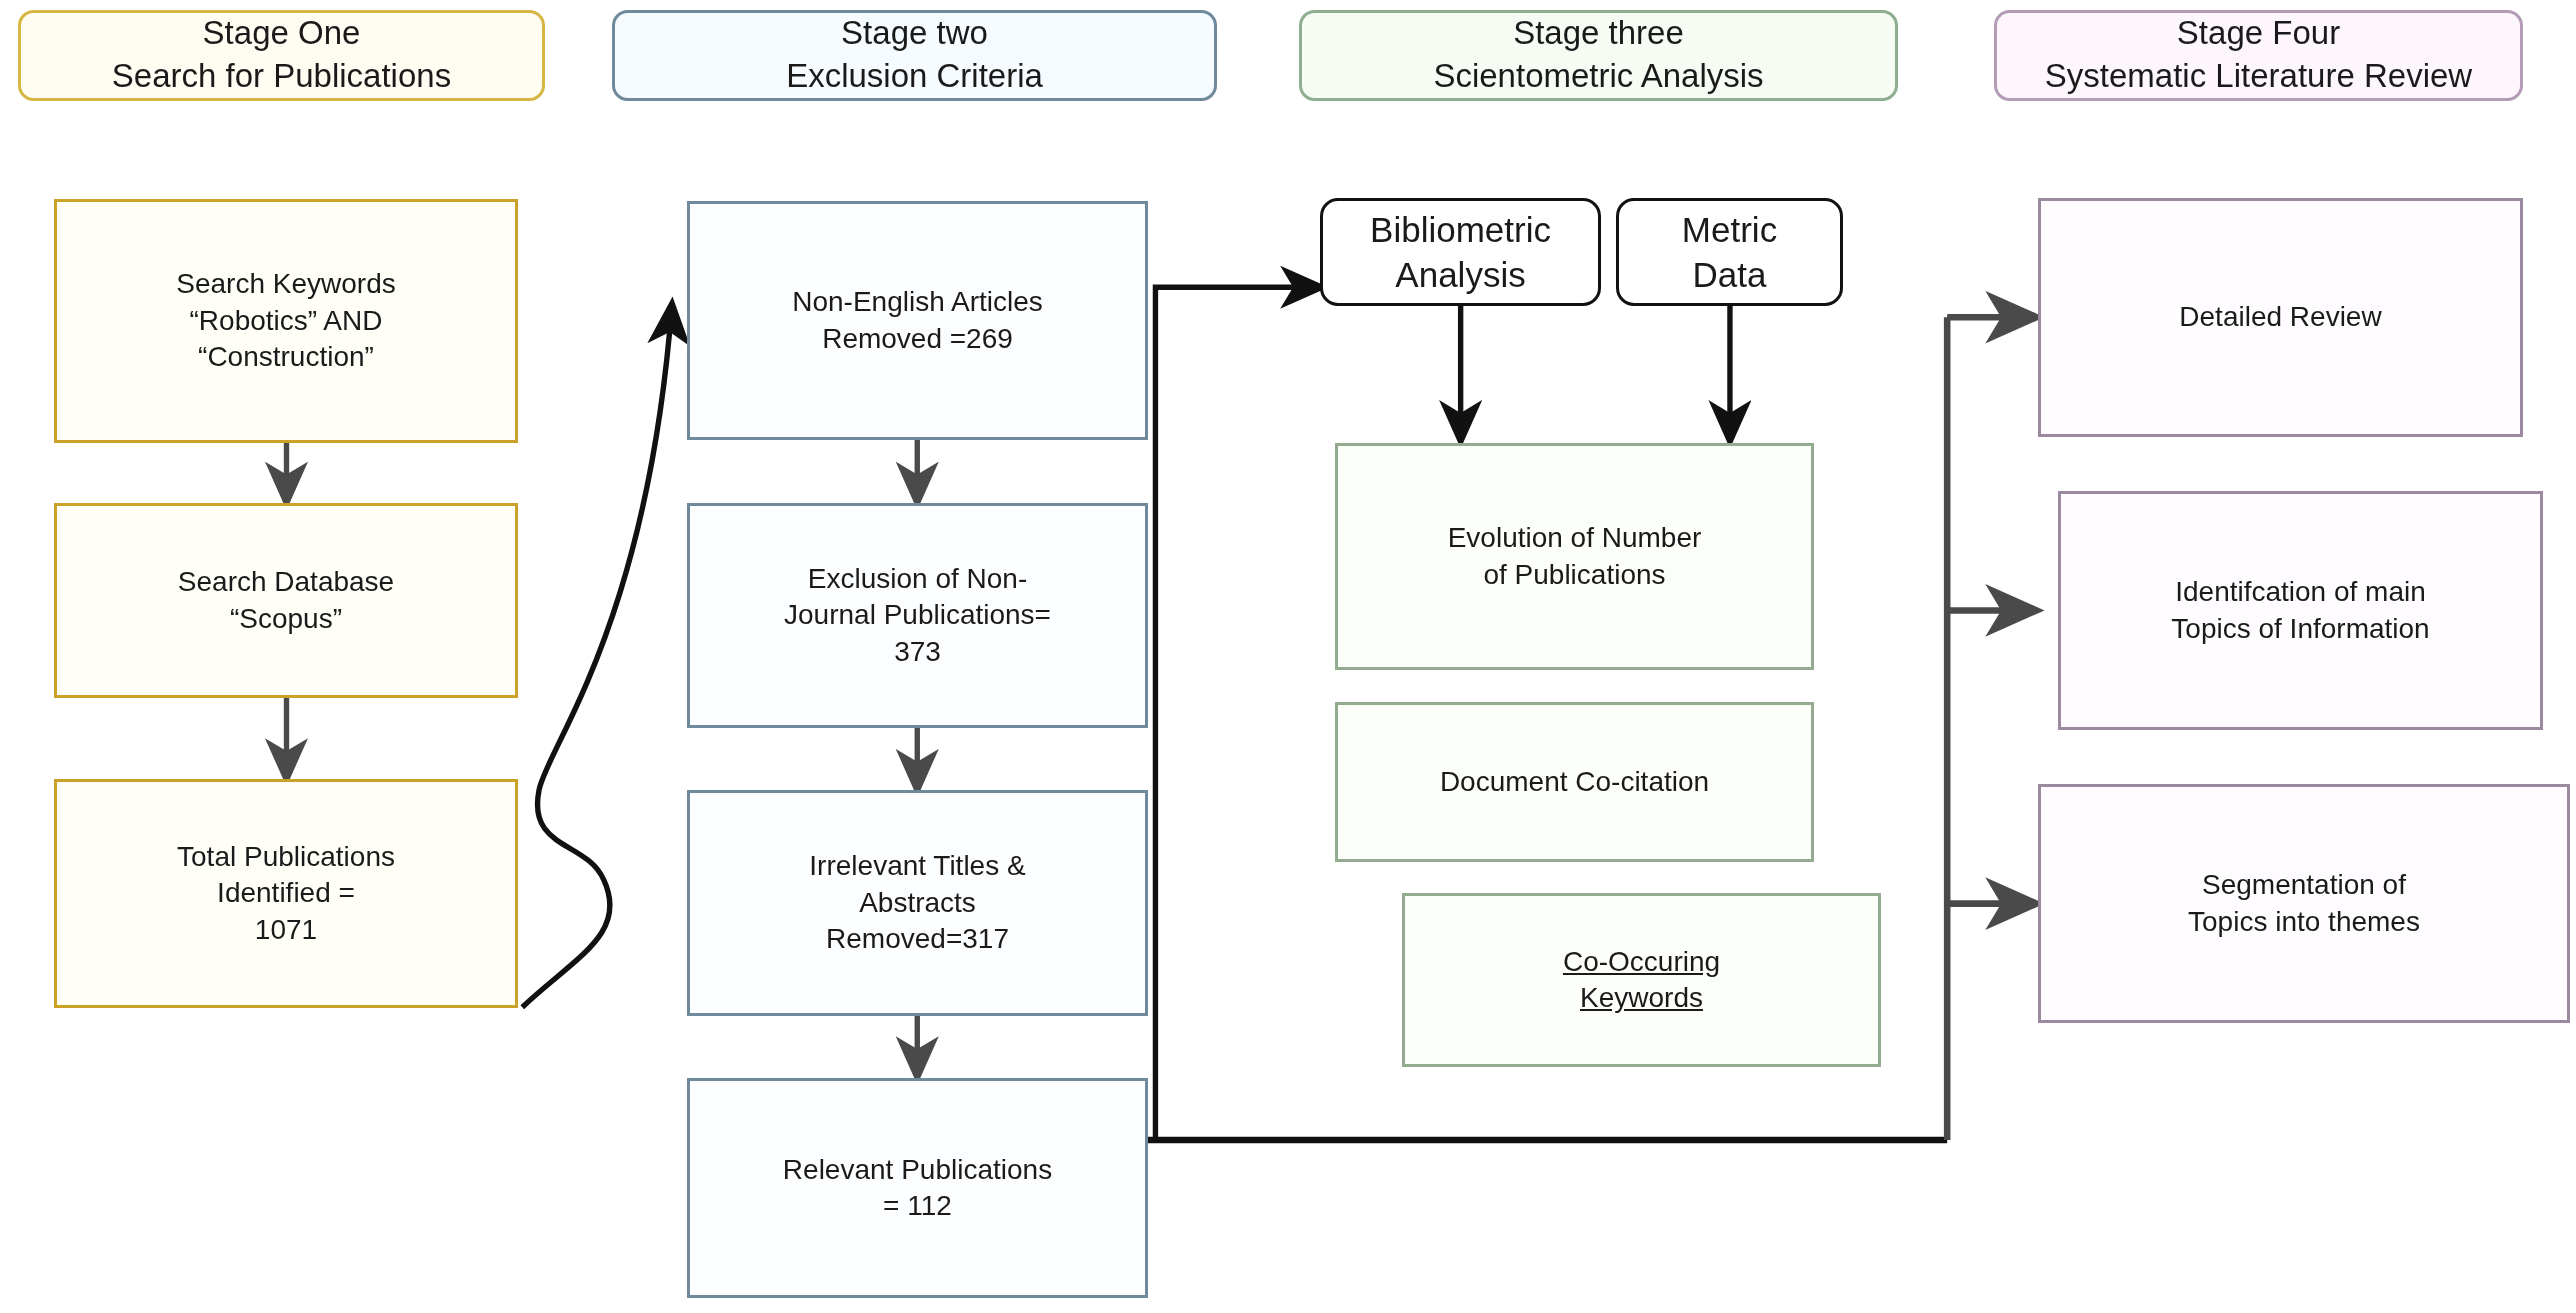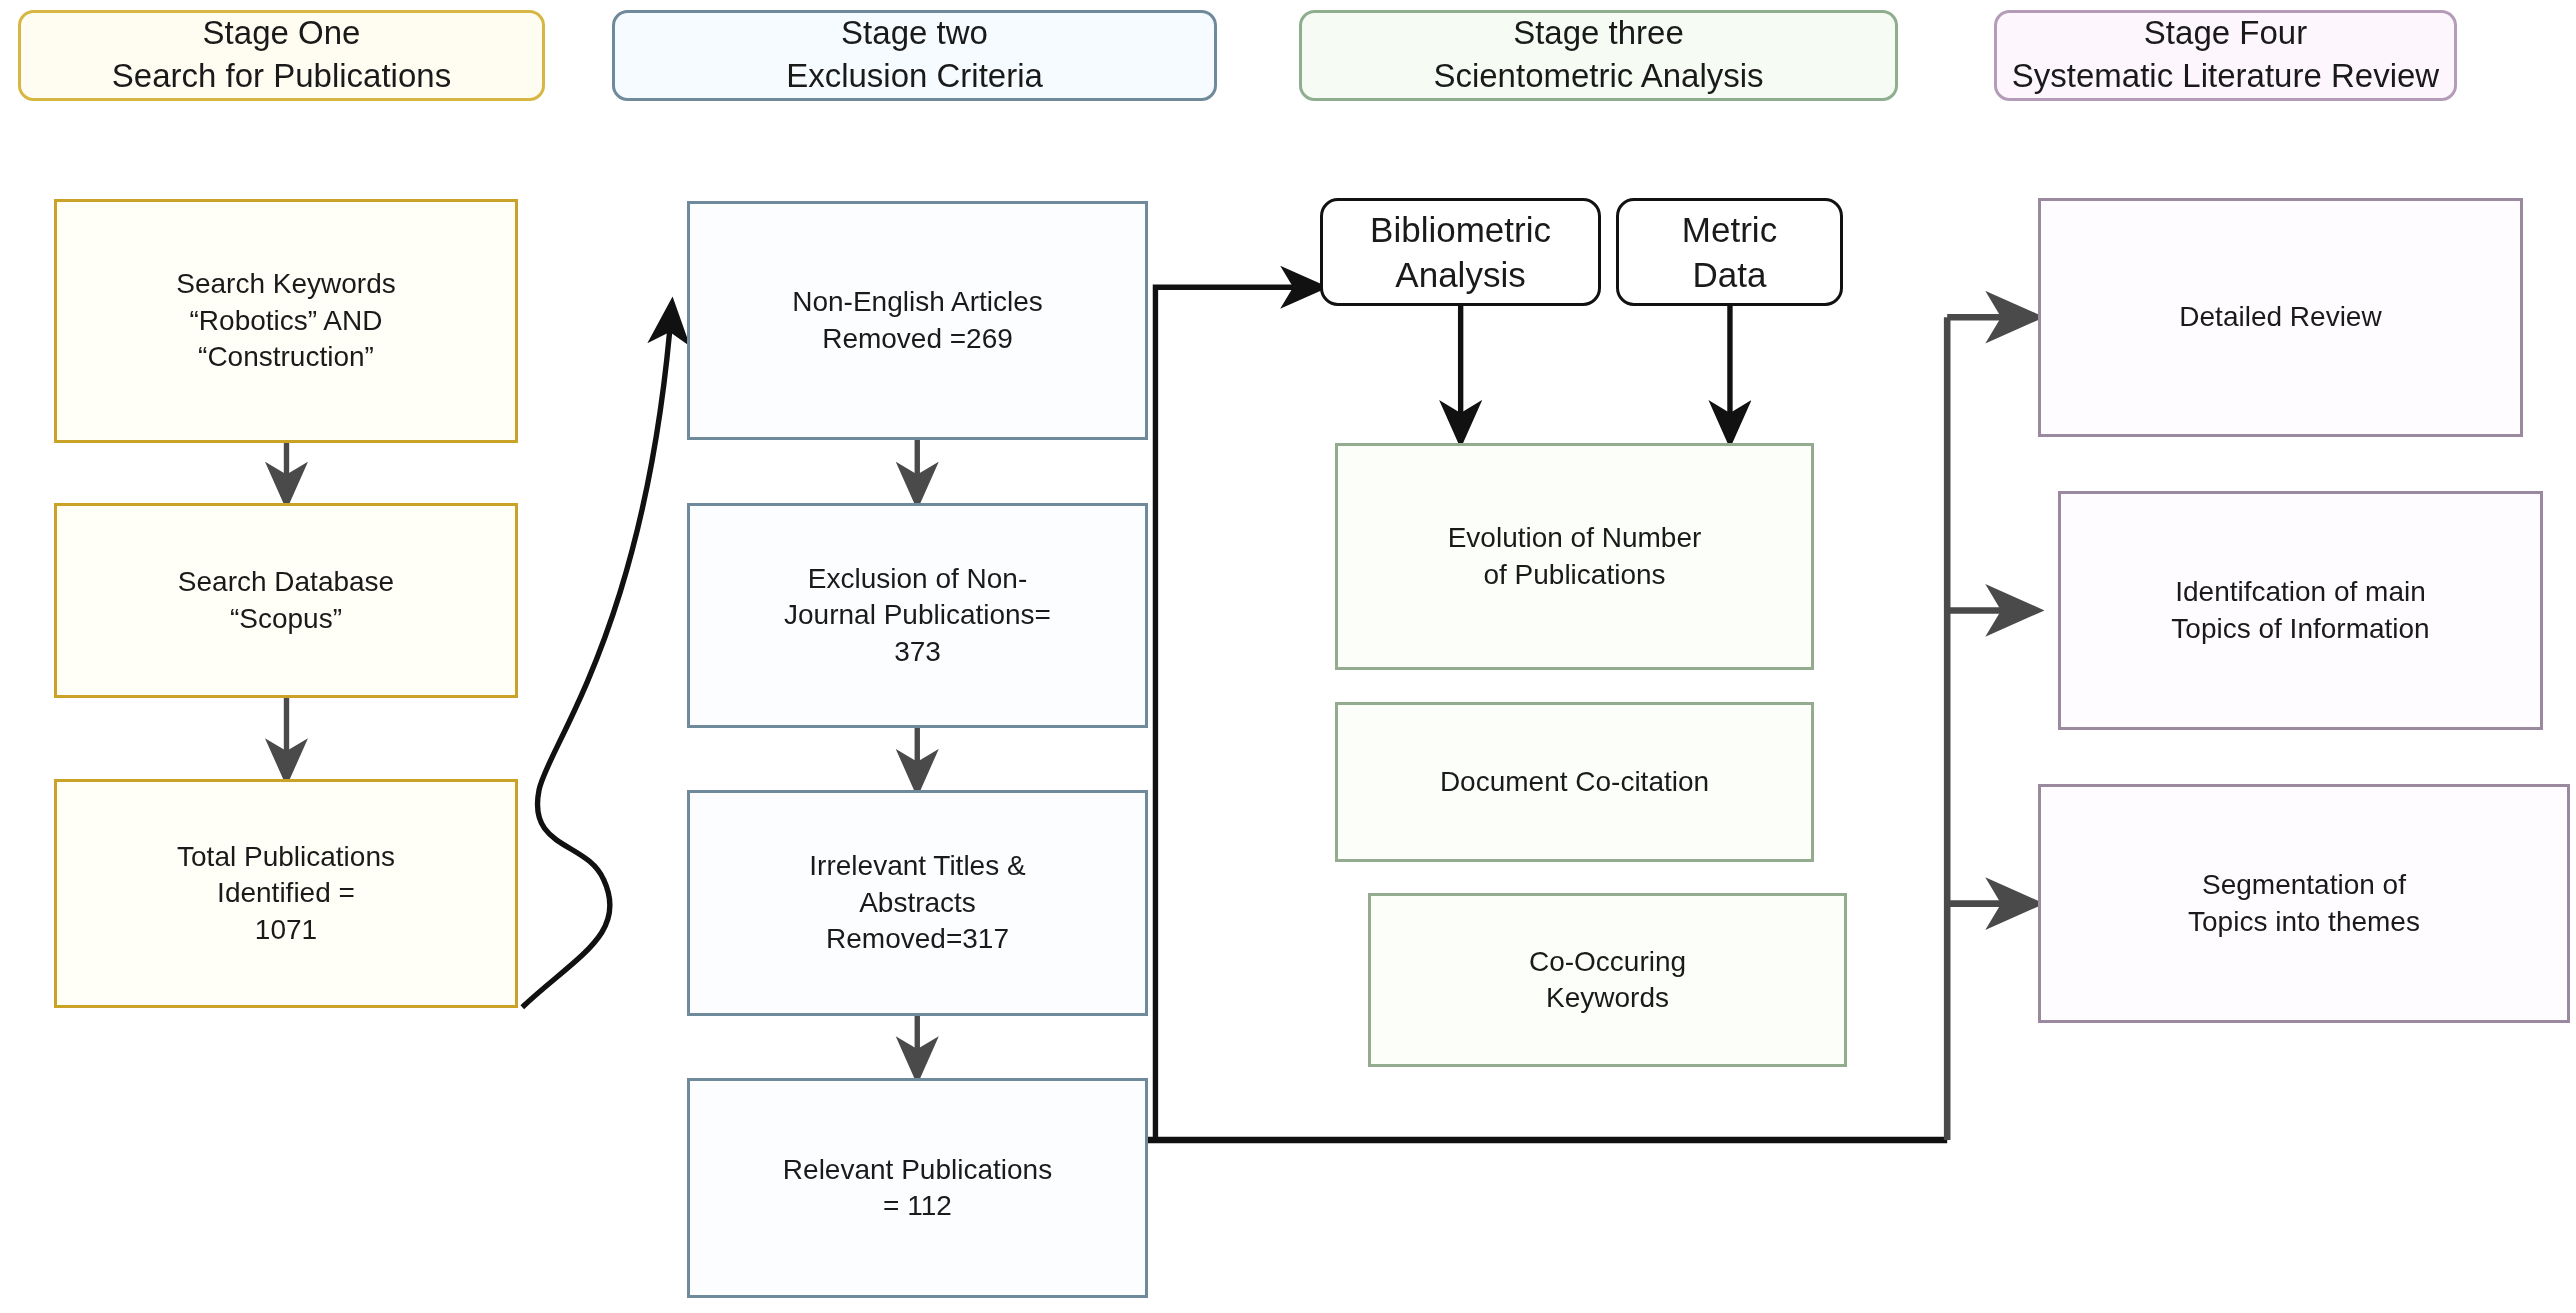--- a/index.html
+++ b/index.html
@@ -100,21 +100,21 @@
   </div>
 
   <div class="node stage-header s2" style="left:612px;top:9.6px;width:605px;height:91px;">
     <span><span>Stage two</span><br><span>Exclusion Criteria</span></span>
   </div>
 
   <div class="node stage-header s3" style="left:1299px;top:9.6px;width:599px;height:91px;">
     <span><span>Stage three</span><br><span>Scientometric Analysis</span></span>
   </div>
 
-  <div class="node stage-header s4" style="left:1994px;top:9.6px;width:463px;height:91px;">
+  <div class="node stage-header s4" style="left:1994px;top:9.6px;width:529px;height:91px;">
     <span><span>Stage Four</span><br><span>Systematic Literature Review</span></span>
   </div>
 
   <div class="node box s1" style="left:54px;top:199px;width:464px;height:244px;">Search Keywords
 “Robotics” AND
 “Construction”</div>
 
   <div class="node box s1" style="left:54px;top:503px;width:464px;height:195px;">Search Database
 “Scopus”</div>
 
@@ -140,21 +140,21 @@
 Analysis</div>
 
   <div class="node pill" style="left:1616px;top:198px;width:227px;height:108px;">Metric
 Data</div>
 
   <div class="node box s3" style="left:1335px;top:443px;width:479px;height:227px;">Evolution of Number
 of Publications</div>
 
   <div class="node box s3" style="left:1335px;top:702px;width:479px;height:160px;">Document Co-citation</div>
 
-  <div class="node box s3" style="left:1368px;top:893px;width:479px;height:174px;">Co-Occuring
+  <div class="node box s3" style="left:1402px;top:893px;width:479px;height:174px;text-decoration:underline;">Co-Occuring
 Keywords</div>
 
   <div class="node box s4" style="left:2038px;top:198px;width:485px;height:239px;">Detailed Review</div>
 
   <div class="node box s4" style="left:2038px;top:491px;width:485px;height:239px;margin-left:20px;">Identifcation of main
 Topics of Information</div>
 
   <div class="node box s4" style="left:2038px;top:784px;width:532px;height:239px;">Segmentation of
 Topics into themes</div>
 

